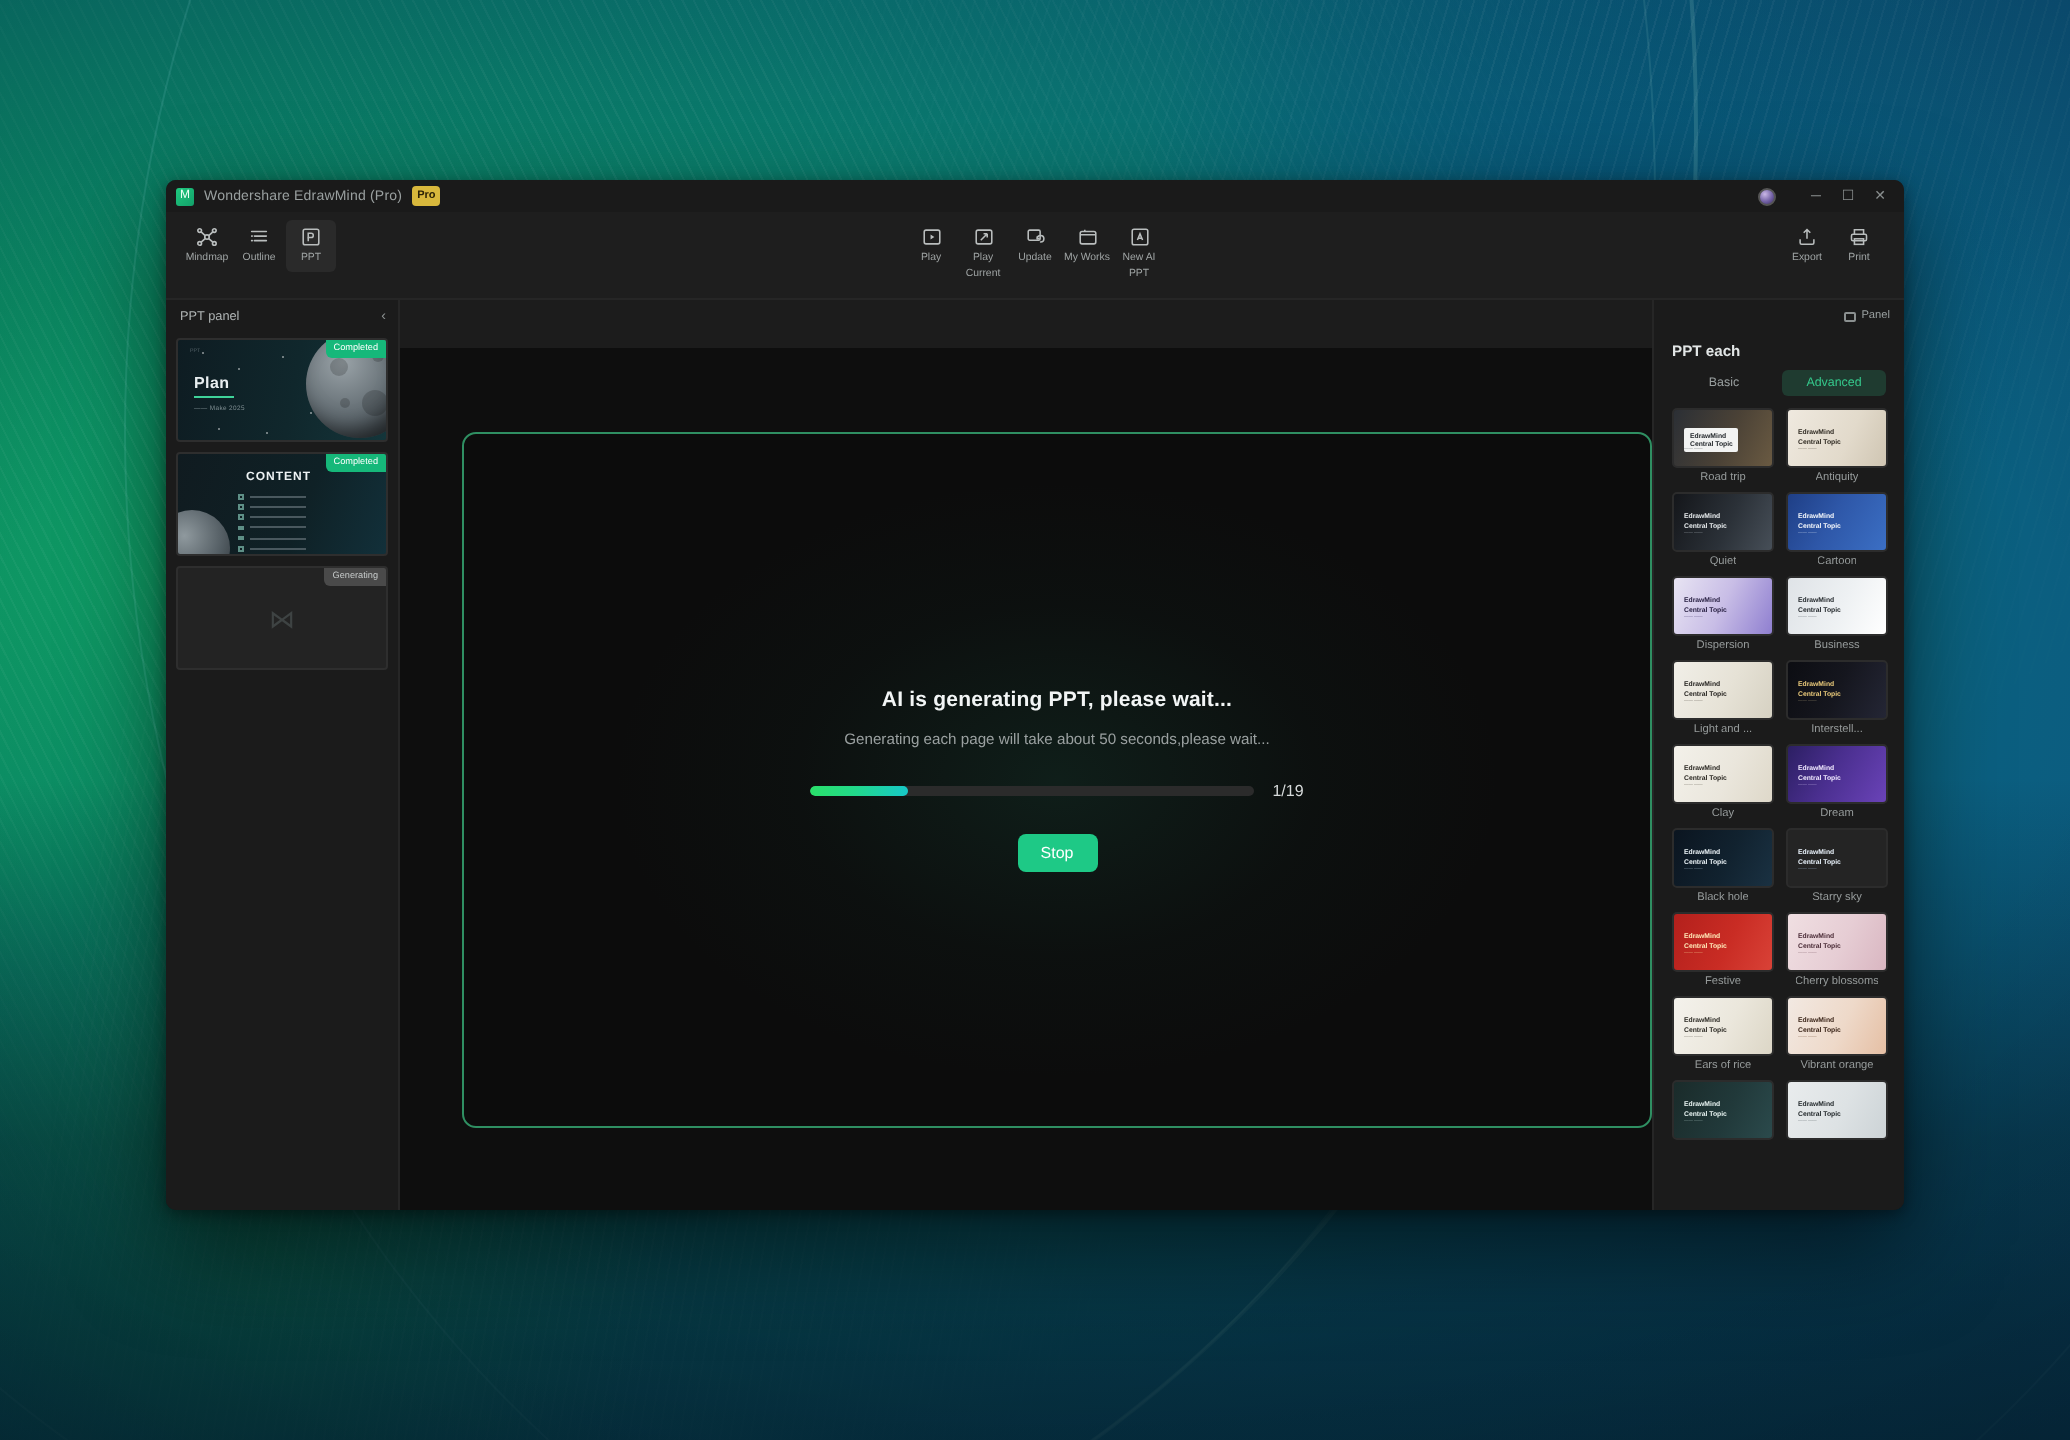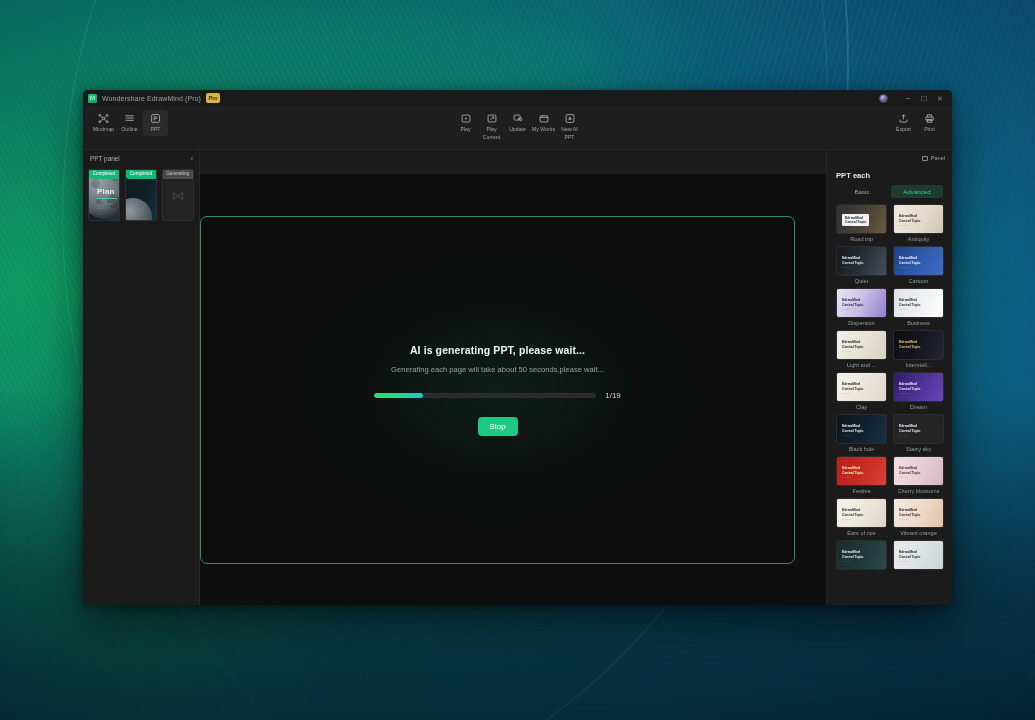--- a/index.html
+++ b/index.html
@@ -136,21 +136,21 @@
   .ppt-panel {
     width:117px; background:#1b1b1b; border-right:1px solid #262626;
     display:flex; flex-direction:column; flex:0 0 auto;
   }
   .panel-head {
     height:16px; display:flex; align-items:center; justify-content:space-between;
     padding:0 6px 0 7px;
   }
   .panel-title { font-size:6.4px; color:#b0b5b5; }
   .panel-collapse { font-size:7px; color:#8b9090; line-height:1; }
-  .slides { padding:3px 5px; display:flex; flex-direction:row; gap:5px; overflow:hidden; }
+  .slides { padding:3px 5px; display:flex; flex-direction:column; gap:5px; overflow:hidden; }
   .slide-thumb {
     position:relative; width:100%; height:52px; border-radius:2px; overflow:hidden;
     border:1px solid #2e2e2e; background:#111;
   }
   .slide-badge {
     position:absolute; right:0; top:0; font-size:4.6px; color:#fff;
     padding:1.2px 4px; border-radius:0 0 0 3px; line-height:1.4; z-index:3;
   }
   .slide-badge.completed { background:#16b87a; }
   .slide-badge.generating { background:#4a4a4a; color:#c8cccc; }
@@ -182,21 +182,21 @@
   .s2 .sq { width:2.6px; height:2.6px; border:0.6px solid #5e8f86; }
   .s2 .ln { width:28px; height:0.8px; background:#49585e; }
 
   
   .s3 { background:#232323; display:flex; align-items:center; justify-content:center; }
   .s3 .ph { font-size:13px; color:#3e4343; line-height:1; }
 
   
   .canvas-area {
     flex:1; background:#0e0e0e; position:relative;
-    display:flex; align-items:center; justify-content:flex-start; min-width:0;margin-top:24px;
+    display:flex; align-items:center; justify-content:flex-end; min-width:0;margin-top:24px;
   }
   .slide-stage {
     position:relative; width:595px; height:348px;
     border:1px solid #2f8f62; border-radius:7px;
     background:#0c0c0c; overflow:hidden;
   }
   .stage-glow {
     position:absolute; inset:0;
     background:radial-gradient(52% 60% at 50% 50%, rgba(30,120,92,0.17) 0%, rgba(20,80,64,0.06) 42%, rgba(0,0,0,0) 72%);
   }

